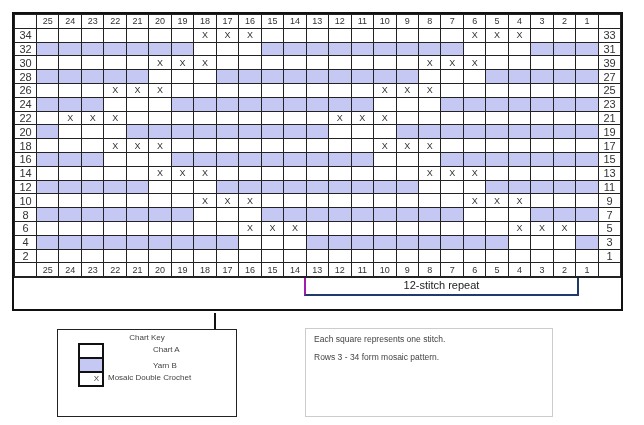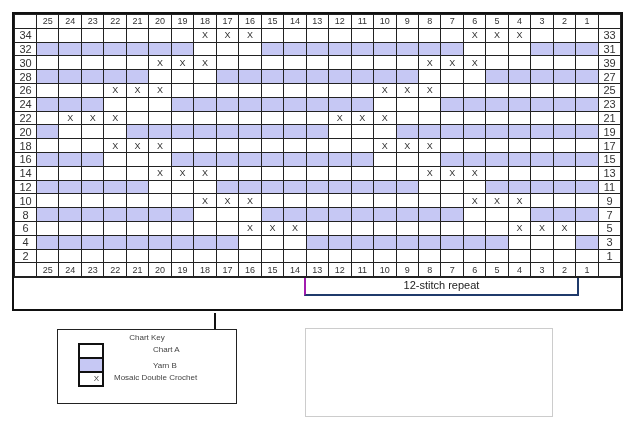--- a/index.html
+++ b/index.html
@@ -12,21 +12,21 @@
                   font-size:9px; line-height:12px; color:#333; overflow:hidden; }
   table.grid td.lab { width:21px; font-size:11px; }
   table.grid td.b { background:#c6c8f4; }
   table.grid td.x { background:#fff; }
   table.grid tr.hdr td { font-size:9px; }
   #footer { position:relative; height:31px; border-top:1.3px solid #222; }
   #repeat { position:absolute; left:290px; width:271px; top:0; height:16px;
             border-left:2px solid #a21caf; border-right:2px solid #1f3a6b; border-bottom:2px solid #1f3a6b;
             text-align:center; font-size:11px; line-height:15px; color:#222; }
   #stem { position:absolute; left:214px; top:313px; width:2px; height:17px; background:#111; }
-  #key { position:absolute; left:57px; top:329px; width:180px; height:75px; border:1.5px solid #222;
+  #key { position:absolute; left:57px; top:329px; width:180px; height:88px; border:1.5px solid #222;
          box-sizing:border-box; font-size:8px; color:#444; }
   #key .title { position:absolute; top:3px; left:0; right:0; text-align:center; }
   #key .swatches { position:absolute; left:20px; top:13px; width:22px; border:2px solid #111; }
   #key .sw { height:12px; border-bottom:2px solid #111; text-align:right; font-size:8px; line-height:12px; padding-right:3px; }
   #key .sw:last-child { border-bottom:none; }
   #key .sw.b { background:#c6c8f4; }
   #key .lbl { position:absolute; font-size:8px; }
   #notes { position:absolute; left:305px; top:328px; width:248px; height:89px; border:1px solid #ccc;
            box-sizing:border-box; padding:5px 8px; font-size:8.5px; line-height:11.5px; color:#444; }
   #notes p { margin:0 0 6px 0; }
@@ -599,17 +599,19 @@
 
 <div id="key">
   <div class="title">Chart Key</div>
   <div class="swatches">
     <div class="sw"></div>
     <div class="sw b"></div>
     <div class="sw">X</div>
   </div>
   <div class="lbl" style="left:95px; top:15px;">Chart A</div>
   <div class="lbl" style="left:95px; top:31px;">Yarn B</div>
-  <div class="lbl" style="left:56px; top:43px;">Mosaic Double Crochet</div>
+  <div class="lbl" style="left:50px; top:43px;">Mosaic Double Crochet</div>
 </div>
 
 <div id="notes">
+  <p>Each square represents one stitch.</p>
+  <p>Rows 3 - 34 form mosaic pattern.</p>
 </div>
 
 </body></html>

